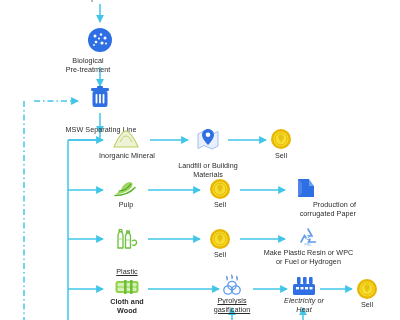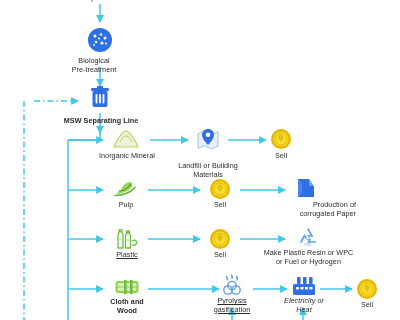--- a/index.html
+++ b/index.html
@@ -85,34 +85,34 @@
       <circle cx="9" cy="10" r="1.5"></circle>
         <circle cx="15" cy="8.5" r="1.2"></circle>
       <circle cx="19" cy="12" r="1.5"></circle>
         <circle cx="10" cy="16" r="1.3"></circle>
       <circle cx="16" cy="17" r="1.6"></circle>
         <circle cx="13" cy="12.5" r="1.1"></circle>
       <circle cx="20" cy="17.5" r="1"></circle>
         <circle cx="8" cy="19" r="0.9"></circle>
     </g>
   </svg>
-  <div class="lbl" style="left:52px;top:57px;width:84px;">Biological
+  <div class="lbl" style="left:46px;top:57px;width:84px;">Biological
 Pre-treatment</div>
 
   <svg class="ico" style="left:89px;top:86px;" width="22" height="24" viewBox="0 0 22 24">
     <rect x="3.5" y="5" width="15" height="16" rx="2" fill="#2f6fe4"></rect>
     <rect x="2" y="2" width="18" height="3.2" rx="1.4" fill="#2f6fe4"></rect>
     <rect x="8" y="0" width="6" height="2.4" rx="1" fill="#2f6fe4"></rect>
     <g fill="#ffffff">
         <rect x="6.6" y="8" width="1.8" height="9.5" rx="0.8"></rect>
     <rect x="10.1" y="8" width="1.8" height="9.5" rx="0.8"></rect>
     <rect x="13.6" y="8" width="1.8" height="9.5" rx="0.8"></rect>
       </g>
   </svg>
-  <div class="lbl" style="left:53px;top:117px;width:96px;font-weight:bold;">MSW Separating Line</div>
+  <div class="lbl" style="left:53px;top:126px;width:96px;">MSW Separating Line</div>
 
   <svg class="ico" style="left:112px;top:128px;" width="28" height="22" viewBox="0 0 28 22">
     <path d="M2,19 C7,7 12,3 14,3 C16,3 21,7 26,19 Z" fill="#eef3d8" stroke="#b7cf5a" stroke-width="1.1"></path>
     <path d="M8,14 C10,10 12,8 14,8 C16,8 18,10 20,14" fill="none" stroke="#b7cf5a" stroke-width="1"></path>
   </svg>
   <div class="lbl" style="left:96px;top:152px;width:62px;text-align:center;">Inorganic Mineral</div>
 
   <svg class="ico" style="left:195px;top:127px;" width="26" height="24" viewBox="0 0 26 24">
     <path d="M3,7 L9,4 L17,7.5 L23,4.5 L23,19 L17,22 L9,18.5 L3,21.5 Z" fill="#e9f0fb" stroke="#9fc0ef" stroke-width="1"></path>
     <path d="M13,2 C16.3,2 19,4.6 19,7.9 C19,12 13,18 13,18 C13,18 7,12 7,7.9 C7,4.6 9.7,2 13,2 Z" fill="#2f6fe4"></path>
@@ -155,21 +155,21 @@
   <svg class="ico" style="left:114px;top:227px;" width="26" height="24" viewBox="0 0 26 24">
     <g fill="none" stroke="#6cbf3a" stroke-width="1.3" stroke-linejoin="round">
       <path d="M4,8 L4,21 L9,21 L9,8 C9,6.5 7.8,6 7.8,4.6 L5.2,4.6 C5.2,6 4,6.5 4,8 Z"></path>
       <path d="M5.2,2.6 L7.8,2.6 L7.8,4.6 L5.2,4.6 Z"></path>
       <path d="M11.5,9 L11.5,21 L16.5,21 L16.5,9 C16.5,7.6 15.3,7.1 15.3,5.8 L12.7,5.8 C12.7,7.1 11.5,7.6 11.5,9 Z"></path>
       <path d="M12.7,4 L15.3,4 L15.3,5.8 L12.7,5.8 Z"></path>
       <path d="M18,14 C20.5,12 23,13.5 22.5,16 C22,18.5 19,19 18,17.5"></path>
     </g>
     <path d="M4,12 L9,12 M11.5,13 L16.5,13" stroke="#a7dc78" stroke-width="1"></path>
   </svg>
-  <div class="lbl" style="left:104px;top:251px;width:46px;text-decoration:underline;">Plastic</div>
+  <div class="lbl" style="left:104px;top:268px;width:46px;text-decoration:underline;">Plastic</div>
 
   <svg class="ico" style="left:209px;top:228px;" width="22" height="22" viewBox="0 0 22 22">
     <circle cx="11" cy="11" r="10" fill="#e8b500"></circle>
     <circle cx="11" cy="11" r="7.6" fill="#f7de2e"></circle>
     <circle cx="11" cy="11" r="6" fill="none" stroke="#e0b500" stroke-width="0.9"></circle>
     <path d="M11,6.6 C12.7,6.6 13.8,7.8 13.8,9.3 C13.8,11.3 11,13 11,15.2 C11,13 8.2,11.3 8.2,9.3 C8.2,7.8 9.3,6.6 11,6.6 Z" fill="#d9a900" opacity="0.55"></path>
   </svg>
   <div class="lbl" style="left:200px;top:251px;width:40px;">Sell</div>
 
   <svg class="ico" style="left:296px;top:226px;" width="24" height="22" viewBox="0 0 24 22">

